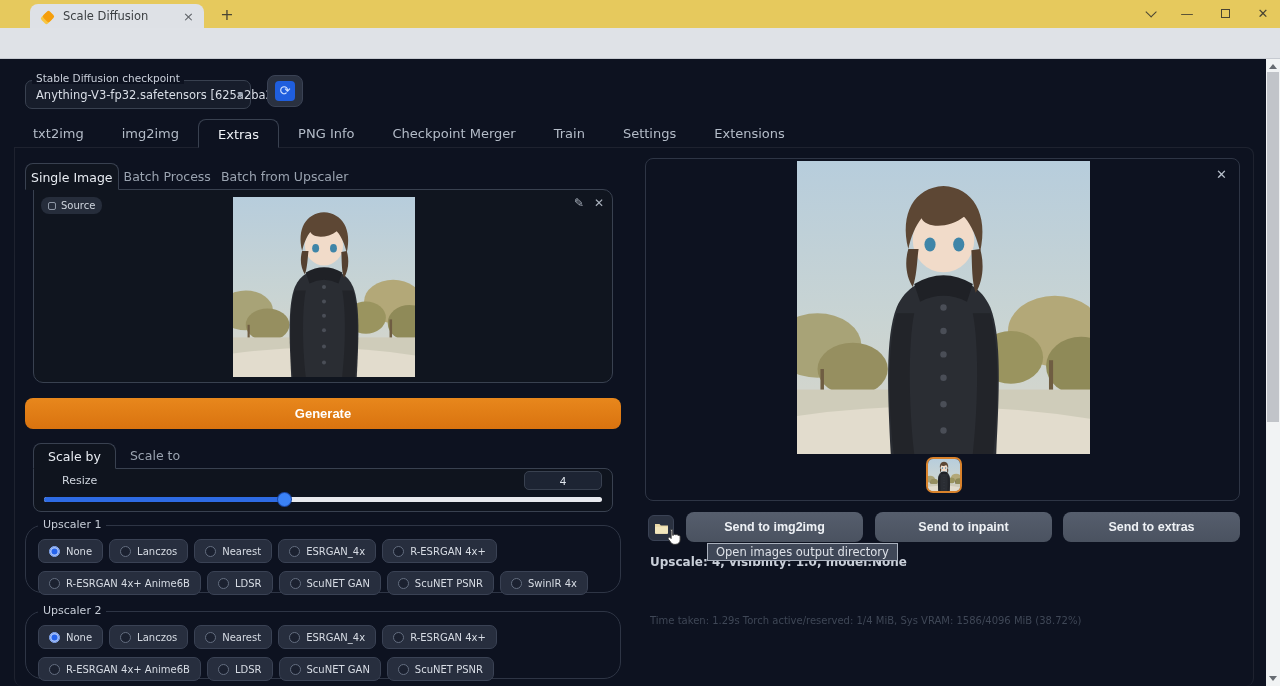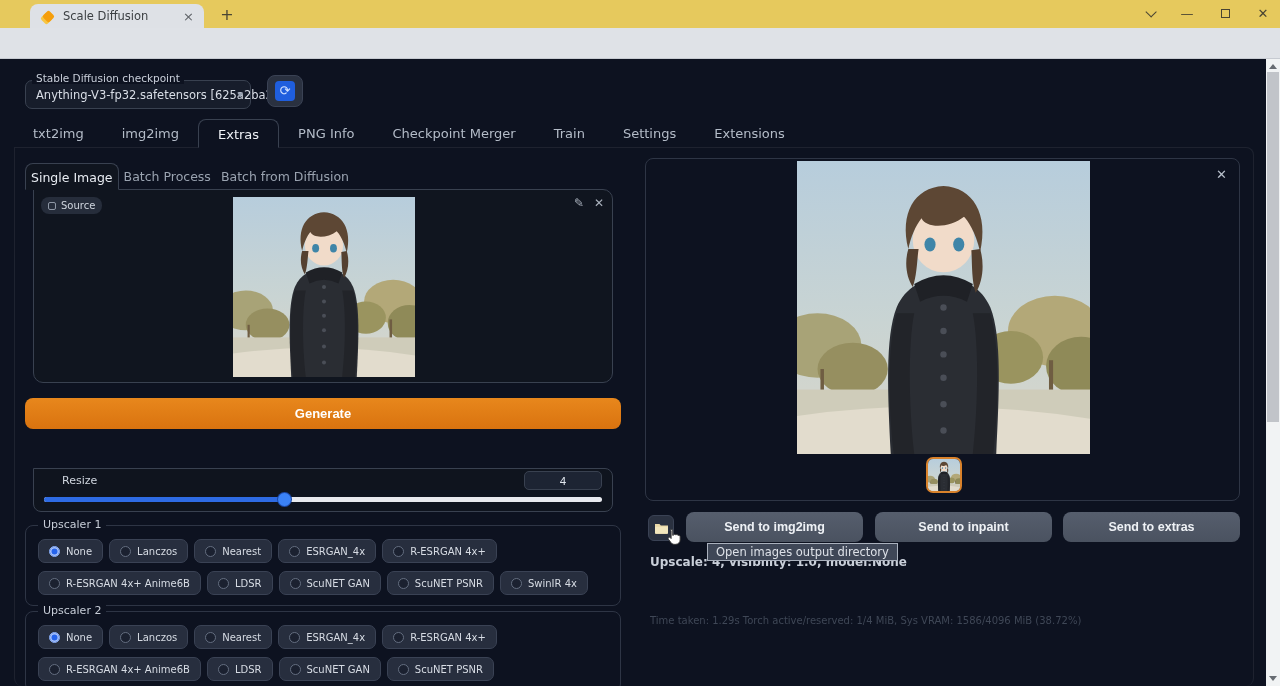--- a/index.html
+++ b/index.html
@@ -94,22 +94,22 @@
     border:1px solid #394150; border-radius:0 8px 8px 8px; }
   .resize-label { position:absolute; left:28px; top:5px; font-size:11px; color:#cfd5de; }
   .resize-num { position:absolute; right:10px; top:2px; width:78px; height:19px; background:#1d2433;
     border:1px solid #394150; border-radius:5px; color:#e3e8ef; font-size:11.5px; text-align:center; }
   .slider { position:absolute; left:10px; right:10px; bottom:9px; height:5px; background:#e8eaee;
     border-radius:3px; }
   .slider-fill { position:absolute; left:0; top:0; height:5px; background:#2e6be4; border-radius:3px 0 0 3px; }
   .slider-thumb { position:absolute; top:-4px; width:13px; height:13px; border-radius:50%;
     background:#3b82f6; box-shadow:0 0 0 1px #1c49a8; }
 
-  .upscaler-box { position:absolute; left:25px; width:596px; height:81px;
-    border:1px solid #2e3545; border-radius:8px; }
+  .upscaler-box { position:absolute; left:25px; width:596px; height:68px;
+    border:1px solid #2e3545; border-radius:17px; }
   .upscaler-label { position:absolute; left:12px; top:-8px; font-size:11px; color:#c6ccd6;
     background:#0d1220; padding:0 5px; }
   .pill-rows { position:absolute; left:12px; top:13px; right:6px; display:flex; flex-wrap:wrap;
     gap:8px 6px; }
   .pill { display:inline-flex; align-items:center; height:24px; padding:0 10px; gap:6px;
     background:#272e3e; border:1px solid #3a4254; border-radius:7px; white-space:nowrap; }
   .radio { width:11px; height:11px; border-radius:50%; border:1.5px solid #646e80; background:#1b2130; flex:0 0 auto; }
   .radio.checked { background:#2563eb; border-color:#8fb0f0; box-shadow:inset 0 0 0 1.5px rgba(255,255,255,.6); }
   .pill-label { font-size:10px; font-weight:400; color:#d7dce4; }
 
@@ -248,39 +248,43 @@
       <span class="mtab">Checkpoint Merger</span>
       <span class="mtab">Train</span>
       <span class="mtab">Settings</span>
       <span class="mtab">Extensions</span>
     </div>
     <div class="tab-content-box"></div>
 
     <div class="sub-tabs">
       <span class="stab active">Single Image</span>
       <span class="stab">Batch Process</span>
-      <span class="stab">Batch from Diffusion</span>
+      <span class="stab">Batch from Upscaler</span>
     </div>
 
     <div class="upload-box">
       <div class="source-chip">
         <span class="sq"></span>
         <span>Source</span>
       </div>
       <div class="edit-icons">
         <span>✎</span>
         <span>✕</span>
       </div>
       <svg class="scene-src">
           <use href="#scene"></use>
         </svg>
     </div>
 
     <button class="generate-btn">Generate</button>
 
+    <div class="scale-tabs">
+      <span class="sctab active">Scale by</span>
+      <span class="sctab">Scale to</span>
+    </div>
     <div class="resize-box">
       <span class="resize-label">Resize</span>
       <input class="resize-num" value="4" style="">
       <div class="slider">
         <div class="slider-fill" style="width:43%"></div>
         <div class="slider-thumb" style="left:calc(43% - 6px)"></div>
       </div>
     </div>
 
     <div class="upscaler-box" style="top:466px">

